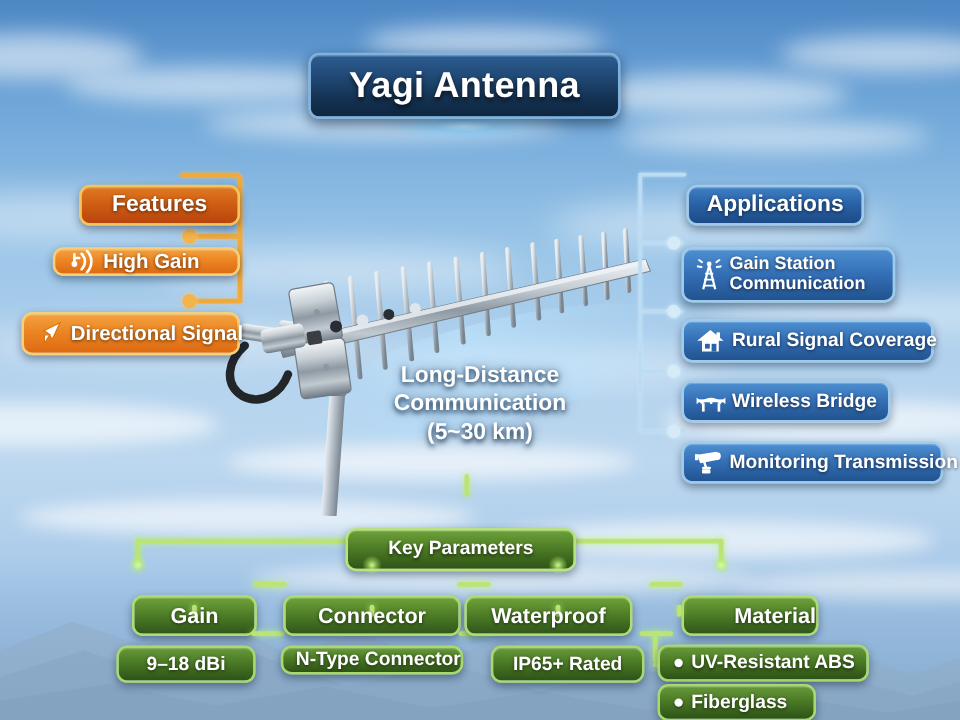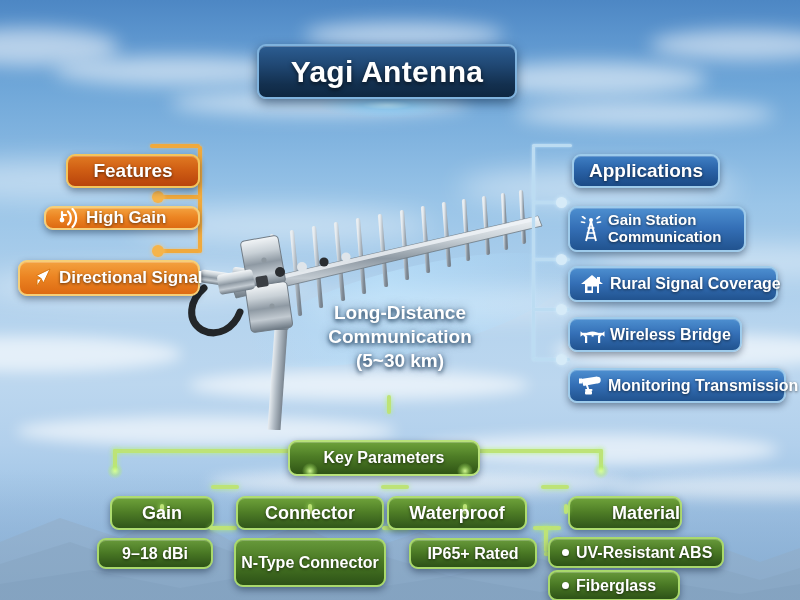--- a/index.html
+++ b/index.html
@@ -360,21 +360,21 @@
 </div>
 
 <div class="line ln-gr" style="left:211px;top:485px;width:28px;height:4px;border-radius:2px;"></div>
 <div class="line ln-gr" style="left:209px;top:526px;width:28px;height:4px;border-radius:2px;"></div>
 
 <div class="node-glow" style="left:302px;top:463px;"></div>
 <div class="pill gr-item" style="left:236px;top:470px;width:148px;height:34px;justify-content:center;">
   <span class="lbl" style="font-size:18px;">Connector</span>
 </div>
 <div class="line ln-gr" style="left:308px;top:504px;width:4px;height:10px;border-radius:2px;"></div>
-<div class="pill gr-leaf" style="left:234px;top:512px;width:152px;height:49px;justify-content:center;">
+<div class="pill gr-leaf" style="left:234px;top:512px;width:152px;height:24px;justify-content:flex-end;">
   <span class="lbl" style="font-size:16px;">N-Type Connector</span>
 </div>
 
 <div class="line ln-gr" style="left:381px;top:485px;width:28px;height:4px;border-radius:2px;"></div>
 <div class="line ln-gr" style="left:382px;top:526px;width:28px;height:4px;border-radius:2px;"></div>
 
 <div class="node-glow" style="left:457px;top:463px;"></div>
 <div class="pill gr-item" style="left:387px;top:470px;width:140px;height:34px;justify-content:center;">
   <span class="lbl" style="font-size:18px;">Waterproof</span>
 </div>

